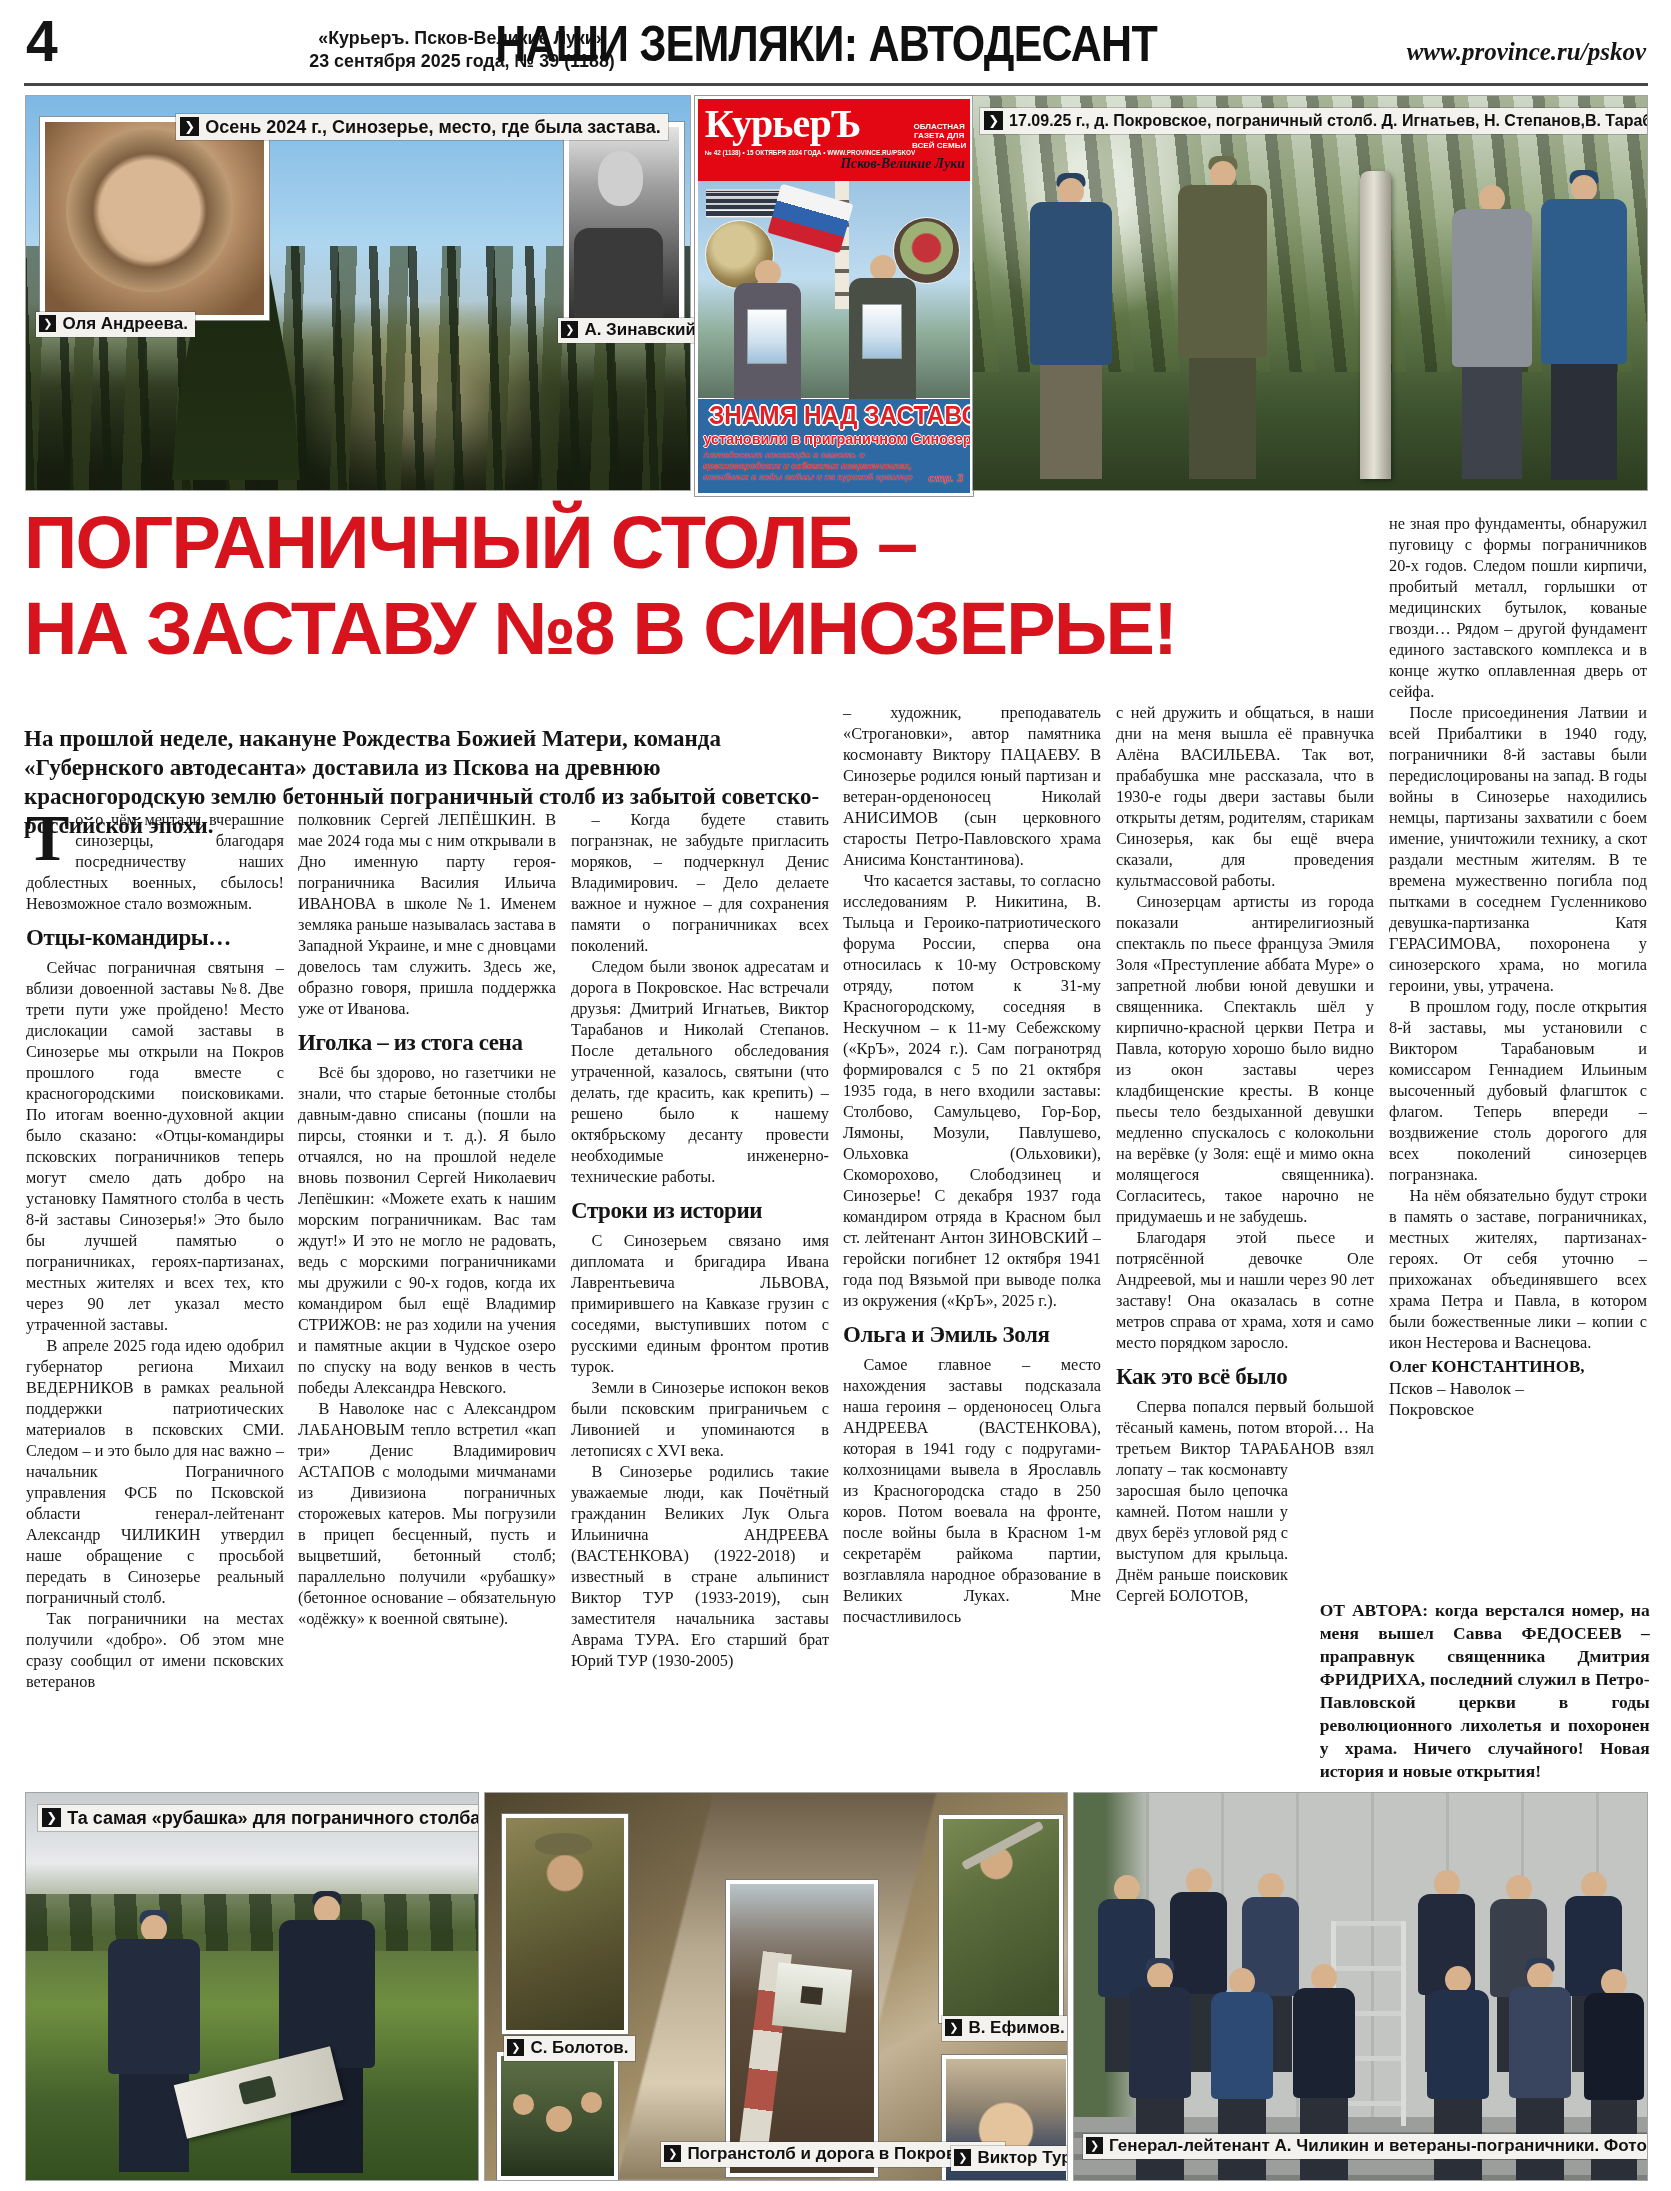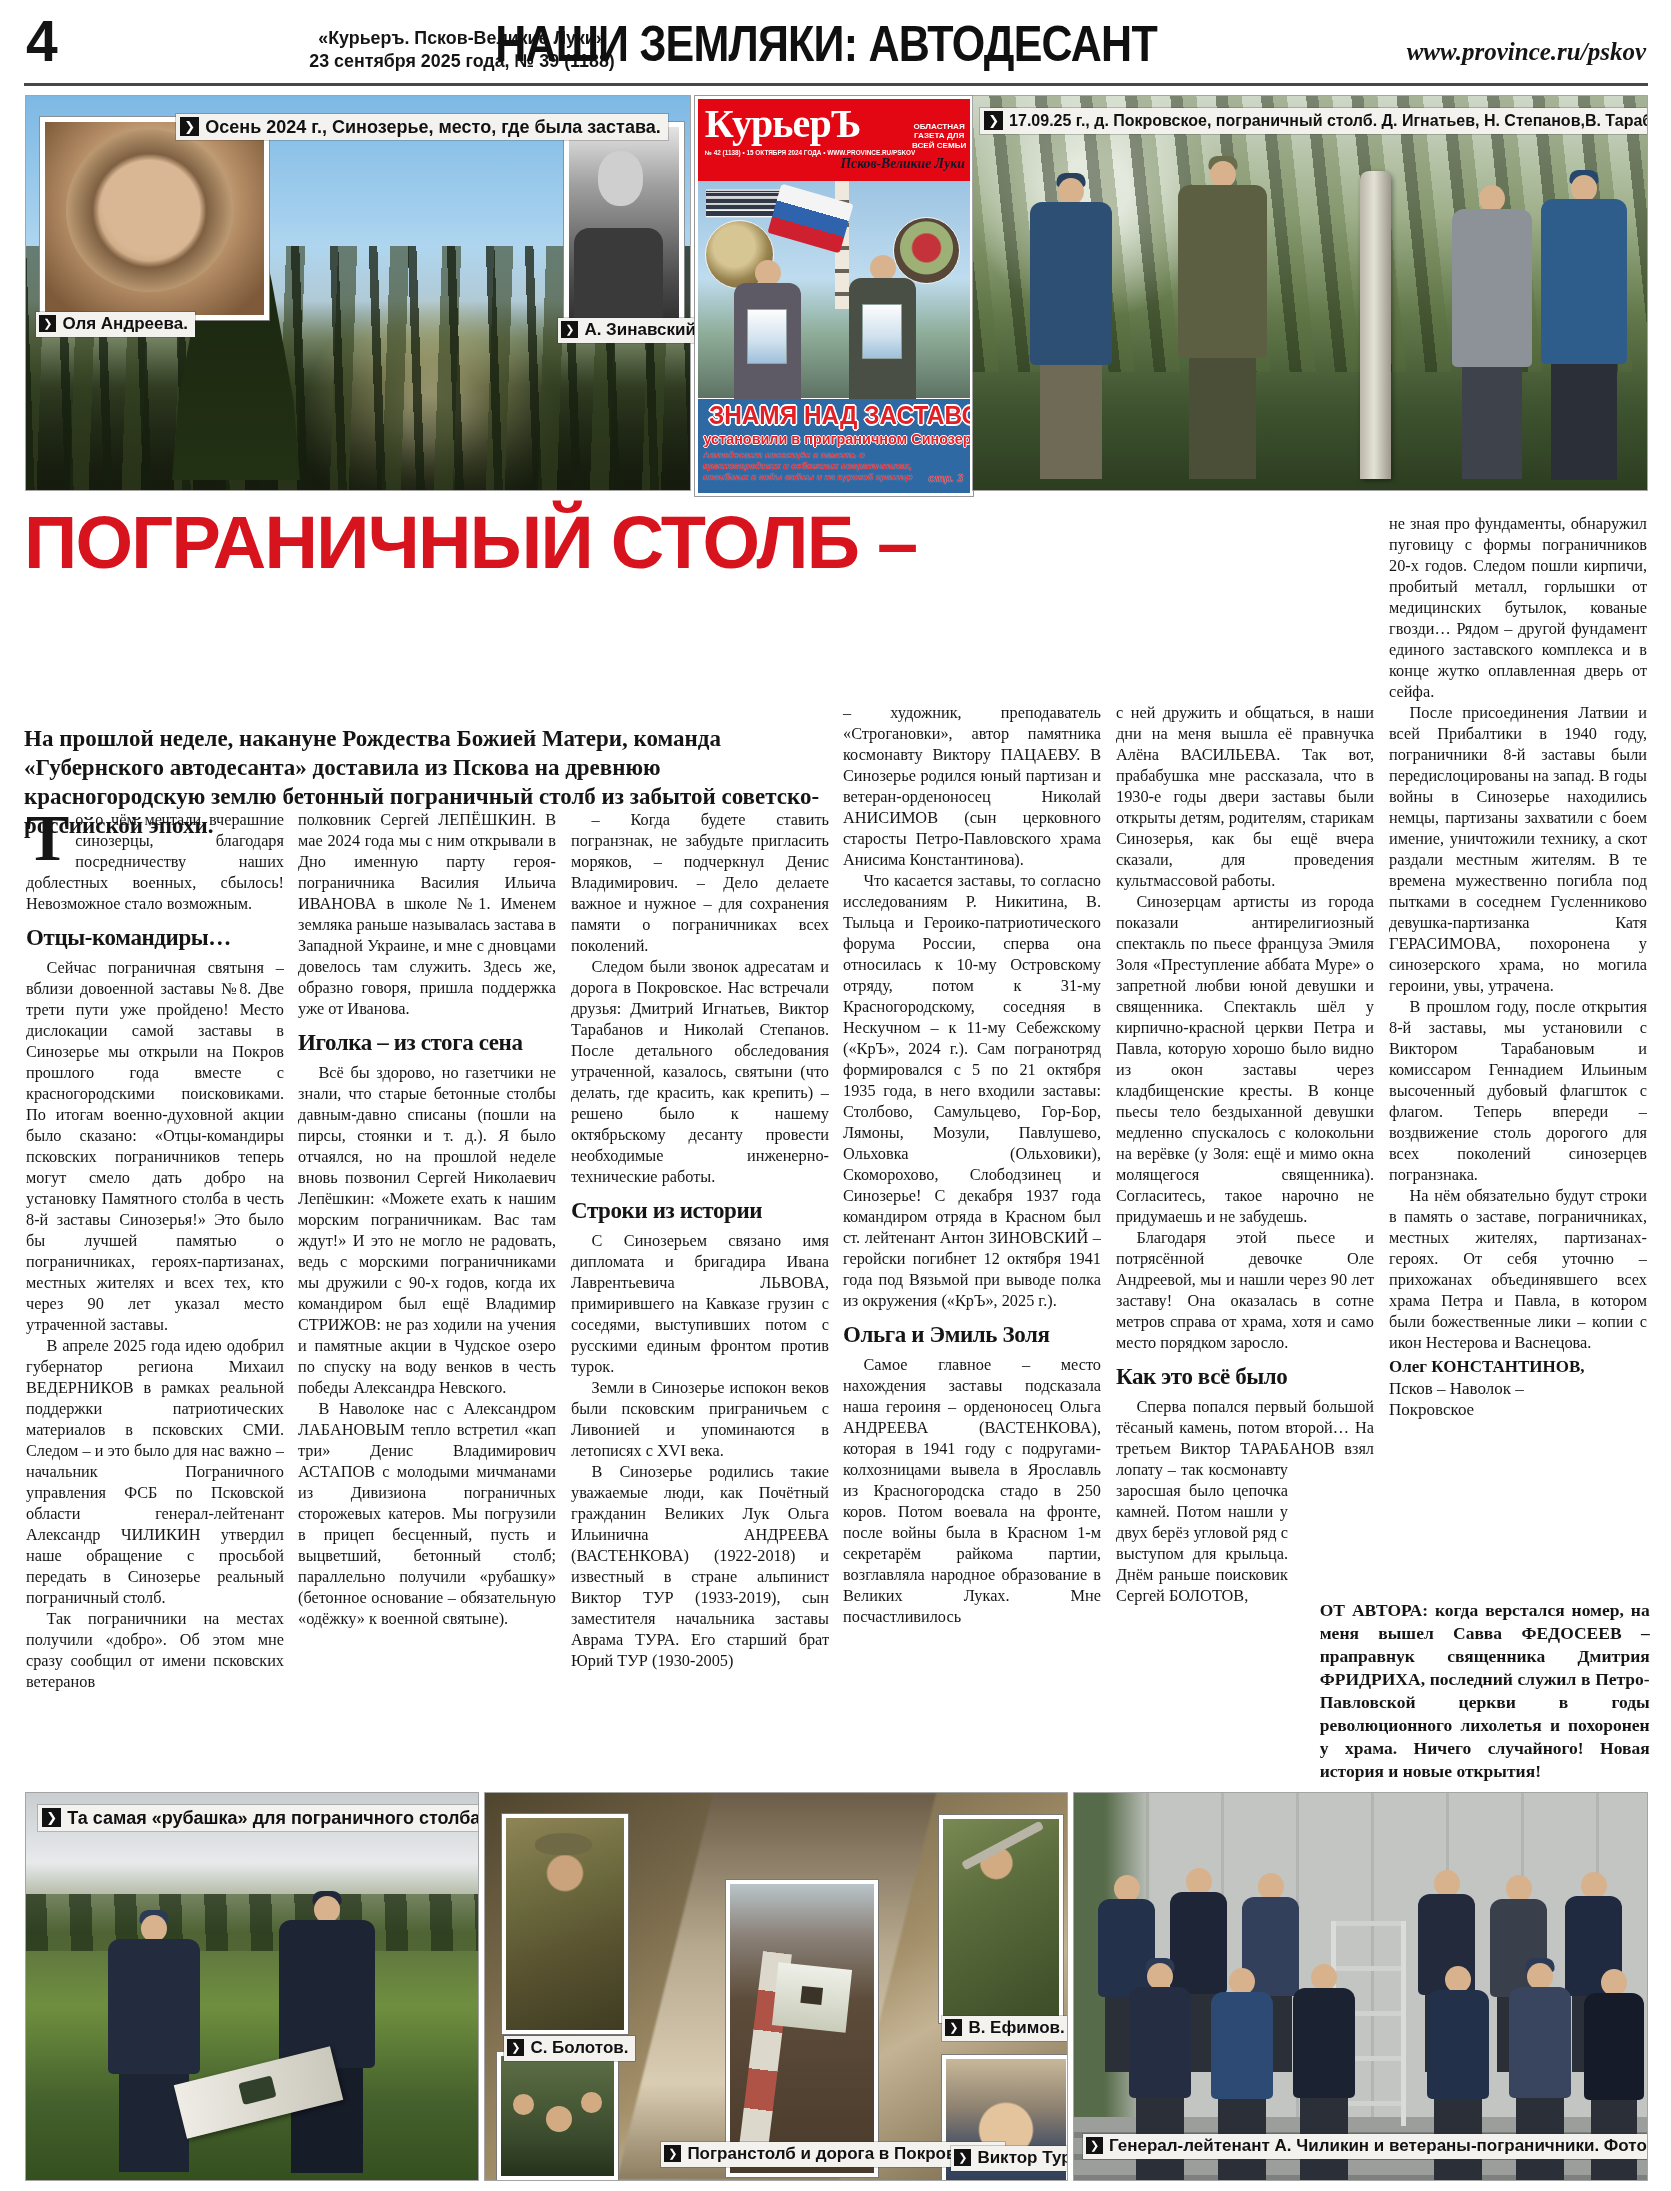--- a/index.html
+++ b/index.html
@@ -288,20 +288,21 @@
       <span class="legs"></span>
   </div>
   <div class="cap tiny">
     <span class="arr">❯</span>
     <span>17.09.25 г., д. Покровское, пограничный столб. Д. Игнатьев, Н. Степанов,В. Тарабанов, А. Лабанов. Все фото автора</span>
   </div>
 </div>
 
 <div class="abs" id="headline">
   <div>ПОГРАНИЧНЫЙ СТОЛБ –</div>
+  <div>НА ЗАСТАВУ №8 В СИНОЗЕРЬЕ!</div>
 </div>
 <div class="abs" id="lead">На прошлой неделе, накануне Рождества Божией Матери, команда «Губернского автодесанта» доставила из Пскова на древнюю красногородскую землю бетонный пограничный столб из забытой советско-российской эпохи.</div>
 
 <div class="col" id="col1">
     <p class="ni"><span class="dropcap">Т</span><span>о, о чём мечтали вчерашние синозерцы, благодаря посредничеству наших доблестных военных, сбылось! Невозможное стало возможным.</span></p>
     <h3>Отцы-командиры…</h3>
     <p><span>Сейчас пограничная святыня – вблизи довоенной заставы №8. Две трети пути уже пройдено! Место дислокации самой заставы в Синозерье мы открыли на Покров прошлого года вместе с красногородскими поисковиками. По итогам военно-духовной акции было сказано: </span><span class="it">«Отцы-командиры псковских пограничников теперь могут смело дать добро на установку Памятного столба в честь 8-й заставы Синозерья!»</span><span> Это было бы лучшей памятью о пограничниках, героях-партизанах, местных жителях и всех тех, кто через 90 лет указал место утраченной заставы.</span></p>
     <p><span>В апреле 2025 года идею одобрил губернатор региона Михаил ВЕДЕРНИКОВ в рамках реальной поддержки патриотических материалов в псковских СМИ. Следом – и это было для нас важно – начальник Пограничного управления ФСБ по Псковской области генерал-лейтенант Александр ЧИЛИКИН утвердил наше обращение с просьбой передать в Синозерье реальный пограничный столб.</span></p>
     <p><span>Так пограничники на местах получили «добро». Об этом мне сразу сообщил от имени псковских ветеранов</span></p>
   </div>

